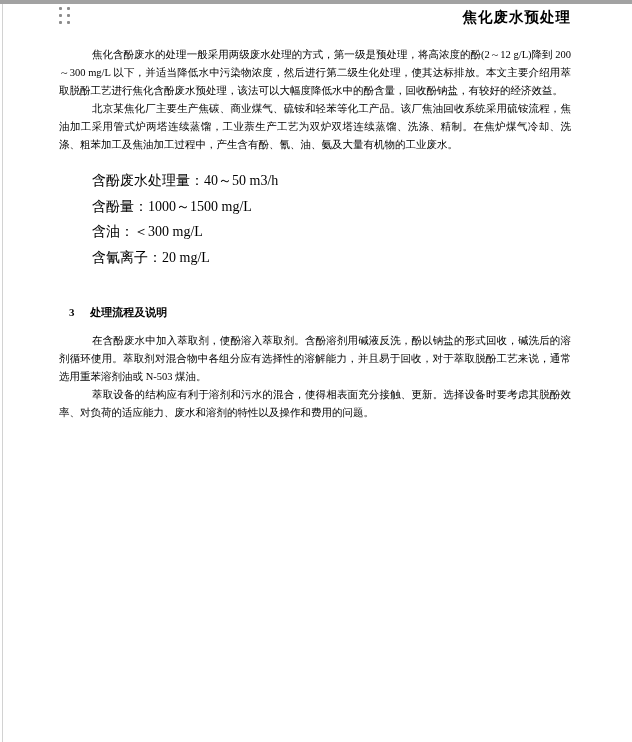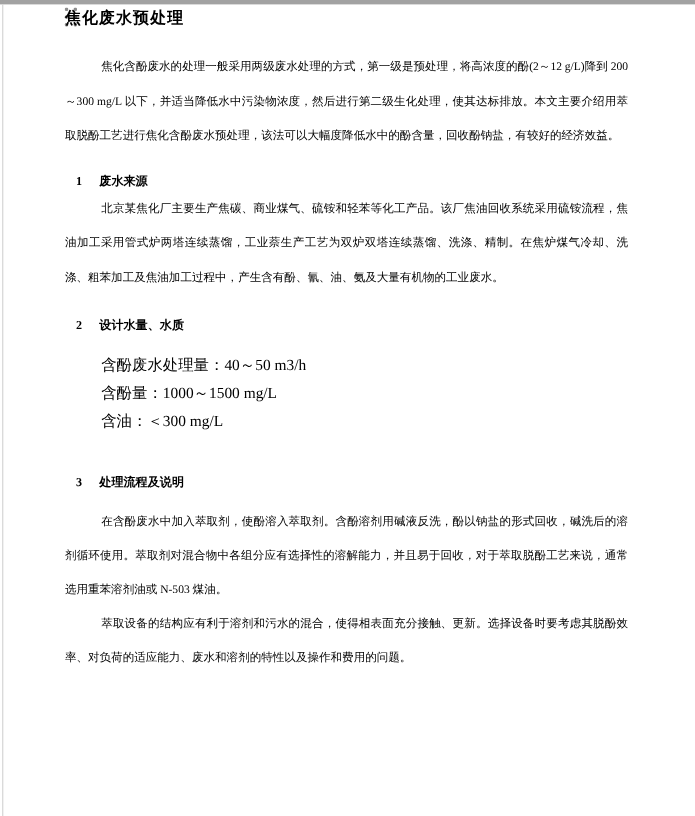--- a/index.html
+++ b/index.html
@@ -40,29 +40,29 @@
     width: 3px; height: 3px;
     background: #8c8c8c;
     border-radius: 1px;
   }
   .doc {
     position: absolute;
     left: 59px; top: 5px;
     width: 512px;
   }
   .doc-title {
-    text-align: left;
+    text-align: right;
     font-size: 14.5px;
     font-weight: bold;
     line-height: 24px;
     letter-spacing: 1px;
   }
   p.body-text {
     font-size: 10.5px;
-    line-height: 31px;
+    line-height: 18px;
     text-align: justify;
     text-indent: 33px;
     word-break: break-all;
   }
   .intro { margin-top: 17px; }
   .sec-heading {
     font-size: 11px;
     font-weight: bold;
     line-height: 20px;
     padding-left: 10px;
@@ -97,36 +97,29 @@
     <span class="dot"></span>
     <span class="dot"></span>
   </div>
 
   <div class="doc">
 
     <div class="doc-title">焦化废水预处理</div>
 
     <p class="body-text intro">焦化含酚废水的处理一般采用两级废水处理的方式，第一级是预处理，将高浓度的酚(2～12 g/L)降到 200～300 mg/L 以下，并适当降低水中污染物浓度，然后进行第二级生化处理，使其达标排放。本文主要介绍用萃取脱酚工艺进行焦化含酚废水预处理，该法可以大幅度降低水中的酚含量，回收酚钠盐，有较好的经济效益。</p>
 
-    <div class="sec-heading heading-1">
-      <span class="h-num">1</span>
-      <span class="h-text">废水来源</span>
-    </div>
 
     <p class="body-text sec1-para">北京某焦化厂主要生产焦碳、商业煤气、硫铵和轻苯等化工产品。该厂焦油回收系统采用硫铵流程，焦油加工采用管式炉两塔连续蒸馏，工业萘生产工艺为双炉双塔连续蒸馏、洗涤、精制。在焦炉煤气冷却、洗涤、粗苯加工及焦油加工过程中，产生含有酚、氰、油、氨及大量有机物的工业废水。</p>
 
-    <div class="sec-heading heading-2">
-      <span class="h-num">2</span>
-      <span class="h-text">设计水量、水质</span>
-    </div>
 
     <ul class="spec-list">
       <li>含酚废水处理量：40～50 m3/h</li>
       <li>含酚量：1000～1500 mg/L</li>
       <li>含油：＜300 mg/L</li>
+      <li>含氰离子：20 mg/L</li>
     </ul>
 
     <div class="sec-heading heading-3">
       <span class="h-num">3</span>
       <span class="h-text">处理流程及说明</span>
     </div>
 
     <p class="body-text sec3-para1">在含酚废水中加入萃取剂，使酚溶入萃取剂。含酚溶剂用碱液反洗，酚以钠盐的形式回收，碱洗后的溶剂循环使用。萃取剂对混合物中各组分应有选择性的溶解能力，并且易于回收，对于萃取脱酚工艺来说，通常选用重苯溶剂油或 N-503 煤油。</p>
 
     <p class="body-text">萃取设备的结构应有利于溶剂和污水的混合，使得相表面充分接触、更新。选择设备时要考虑其脱酚效率、对负荷的适应能力、废水和溶剂的特性以及操作和费用的问题。</p>

